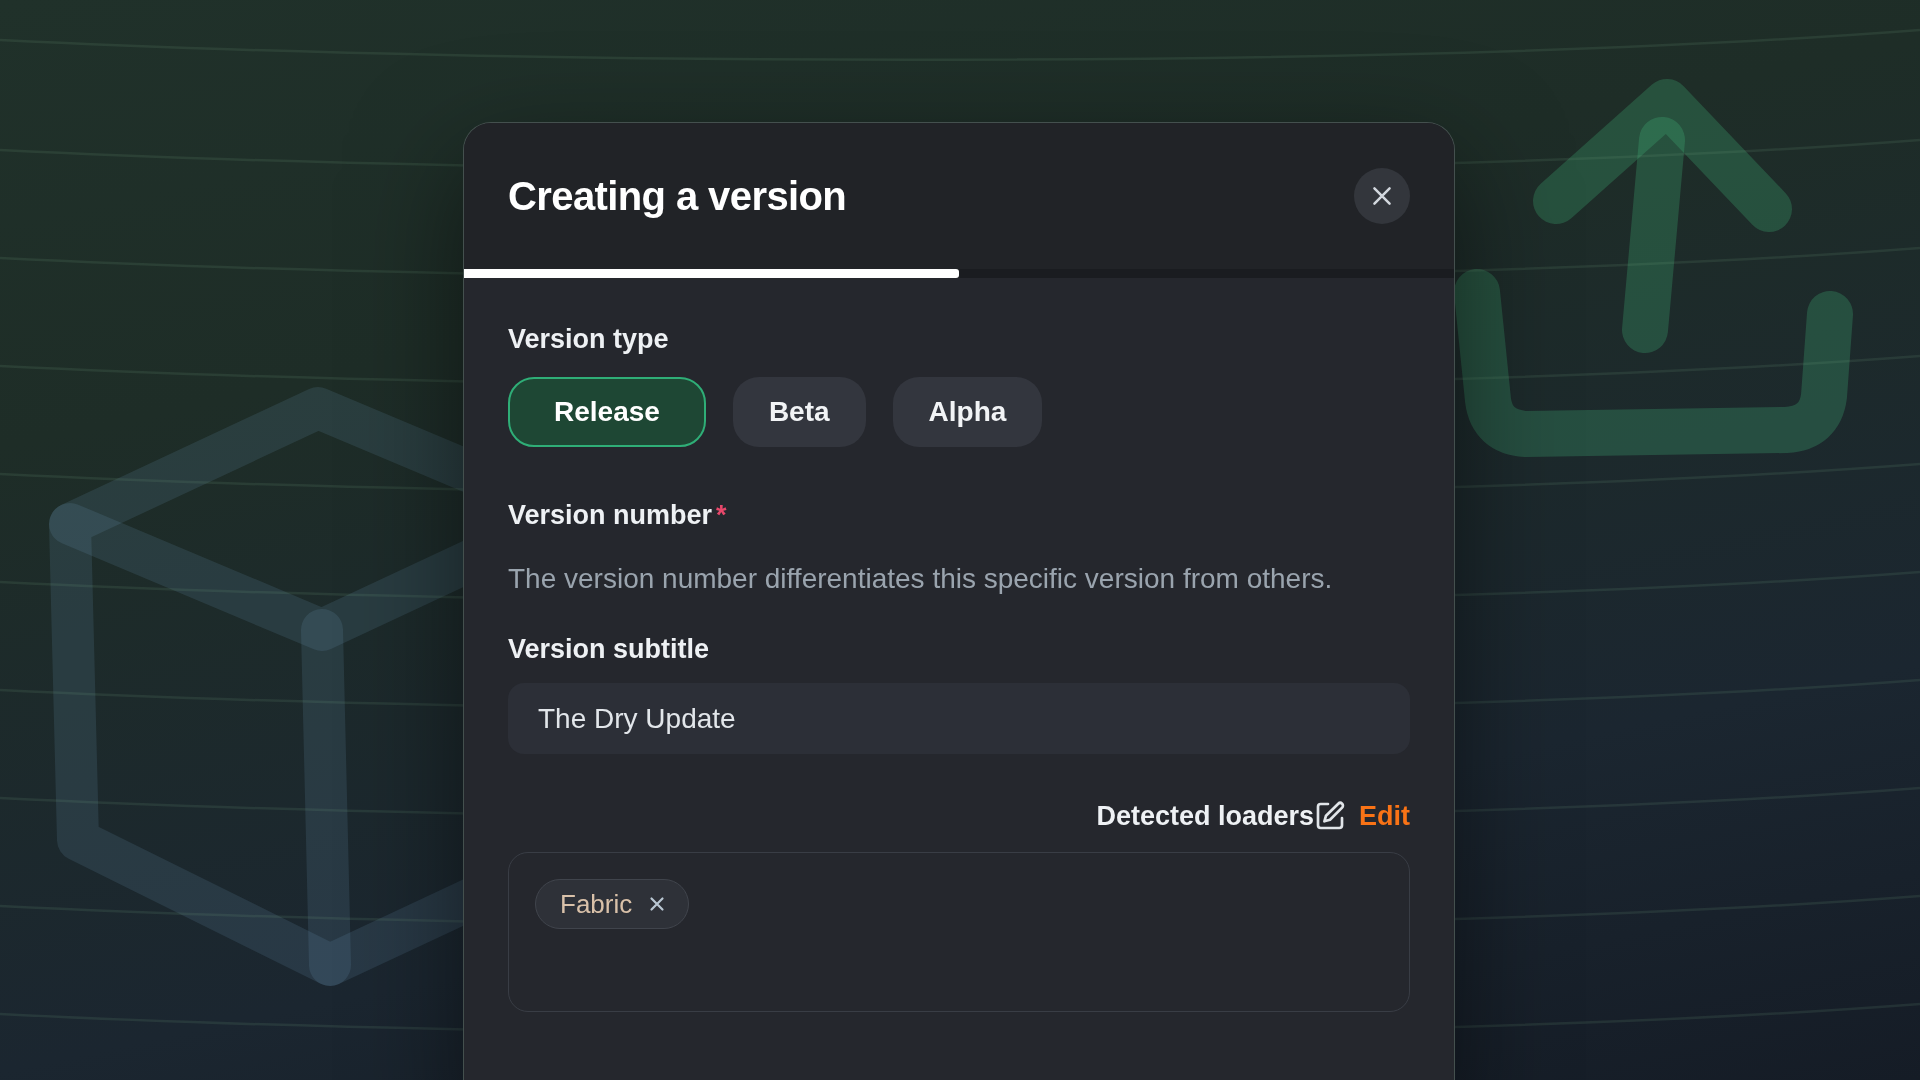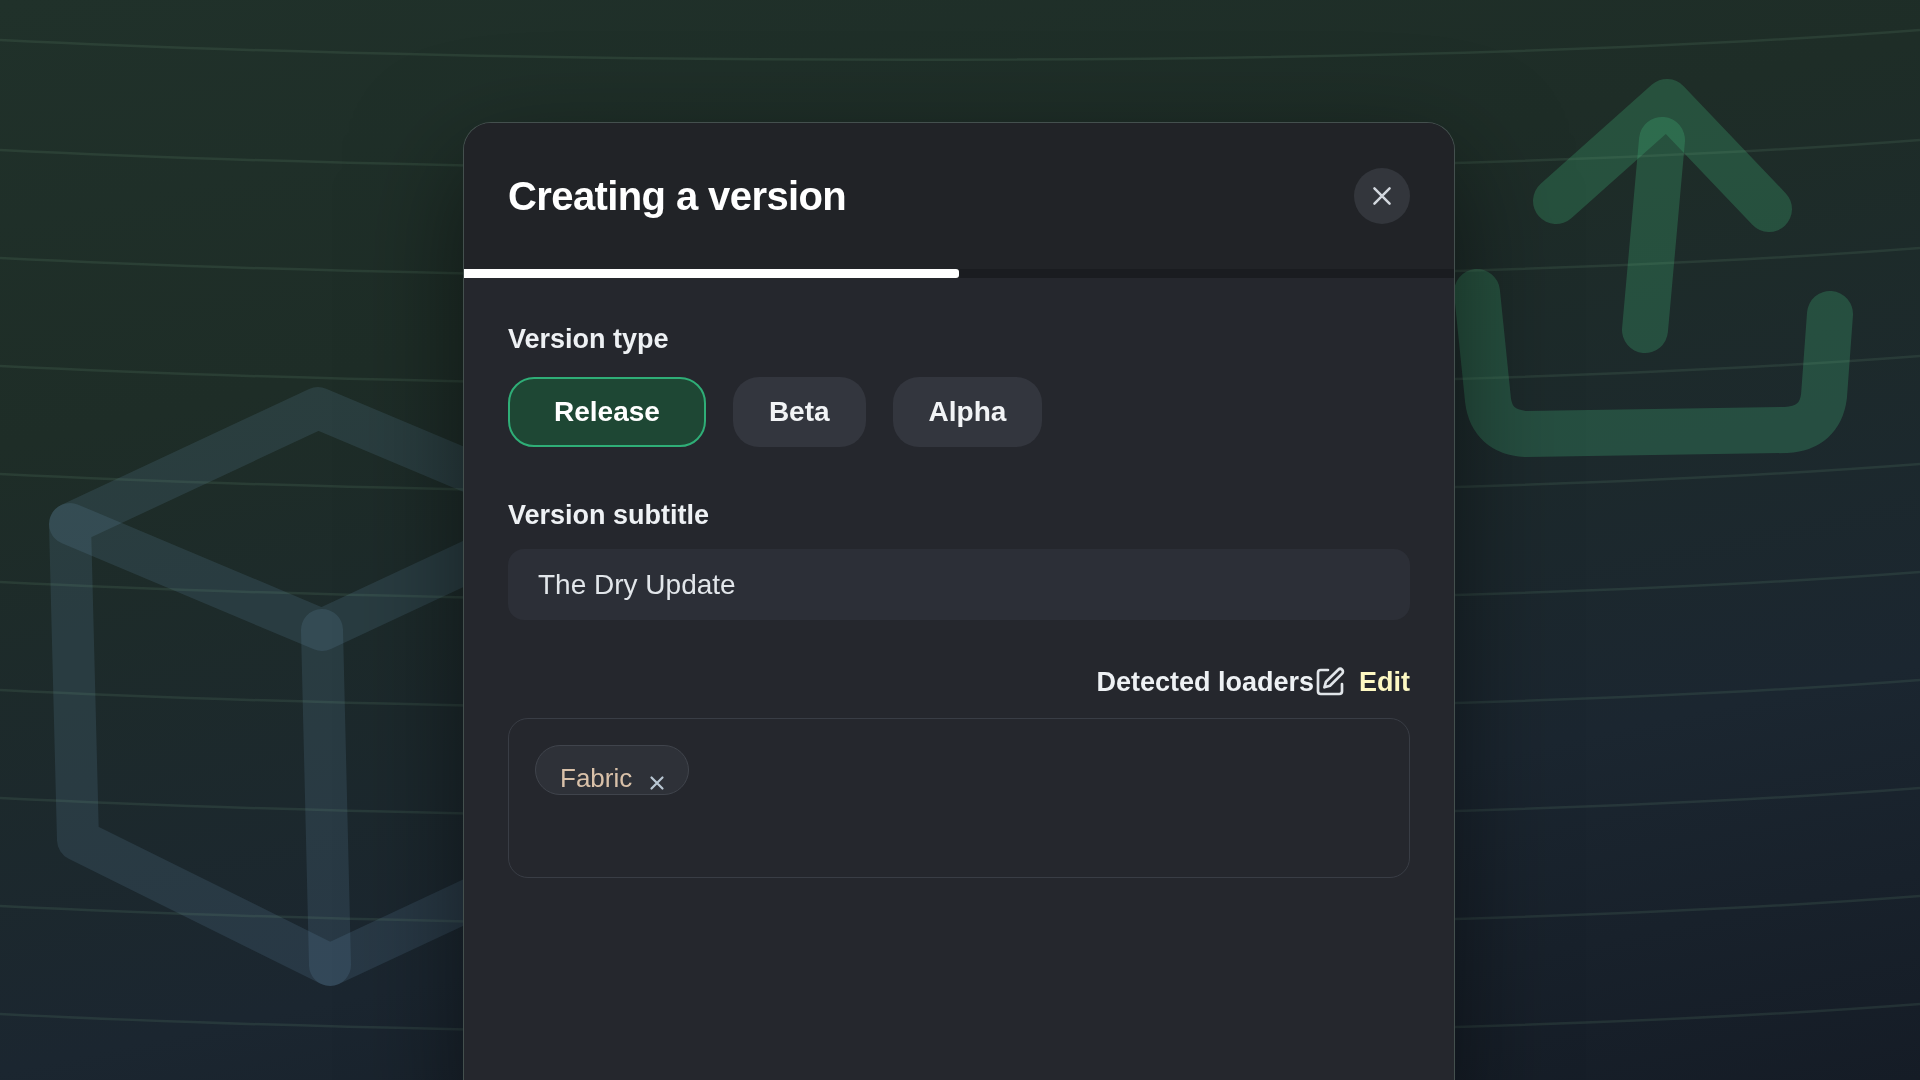--- a/index.html
+++ b/index.html
@@ -66,28 +66,28 @@
     margin-top:26px; max-width:840px;
     font-size:28px; line-height:44px; font-weight:400; color:#9aa4ae;
   }
   .field-subtitle { margin-top:32px; }
 
   .loaders-row {
     margin-top:46px; display:flex; align-items:center; justify-content:flex-end;
   }
   .edit-btn {
     display:flex; align-items:center; gap:13px; background:none; border:none;
-    cursor:pointer; color:#fef9c3; font-size:27px; font-weight:700; font-family:inherit;
+    cursor:pointer; color:#f97316; font-size:27px; font-weight:700; font-family:inherit;
   }
   .loaders-box {
     margin-top:20px; min-height:160px; border:1.5px solid #393d45;
     border-radius:20px; padding:26px;
   }
   .chip {
-    display:inline-flex; align-items:flex-end; gap:14px; height:50px;
+    display:inline-flex; align-items:center; gap:14px; height:50px;
     padding:0 20px 0 24px; border-radius:25px;
     background:#2e3138; border:1px solid #40444c;
   }
   .chip-label { font-size:26px; font-weight:500; color:#d9c1a9; }
   .chip-remove {
     background:none; border:none; cursor:pointer; display:flex; align-items:center;
   }
 </style>
 </head>
 <body>
@@ -142,20 +142,24 @@
       <div>
         <div class="field-label">Version type</div>
         <div class="pills">
           <button class="pill selected">Release</button>
           <button class="pill">Beta</button>
           <button class="pill">Alpha</button>
         </div>
       </div>
 
       <div class="field">
+        <div class="field-label">
+          <span>Version number</span><span class="req">*</span>
+        </div>
+        <p class="help">The version number differentiates this specific version from others.</p>
       </div>
 
       <div class="field field-subtitle">
         <div class="field-label">Version subtitle</div>
         <input class="text-input" type="text" value="The Dry Update" style="">
       </div>
 
       <div class="loaders-row">
         <div class="field-label">Detected loaders</div>
         <button class="edit-btn">

